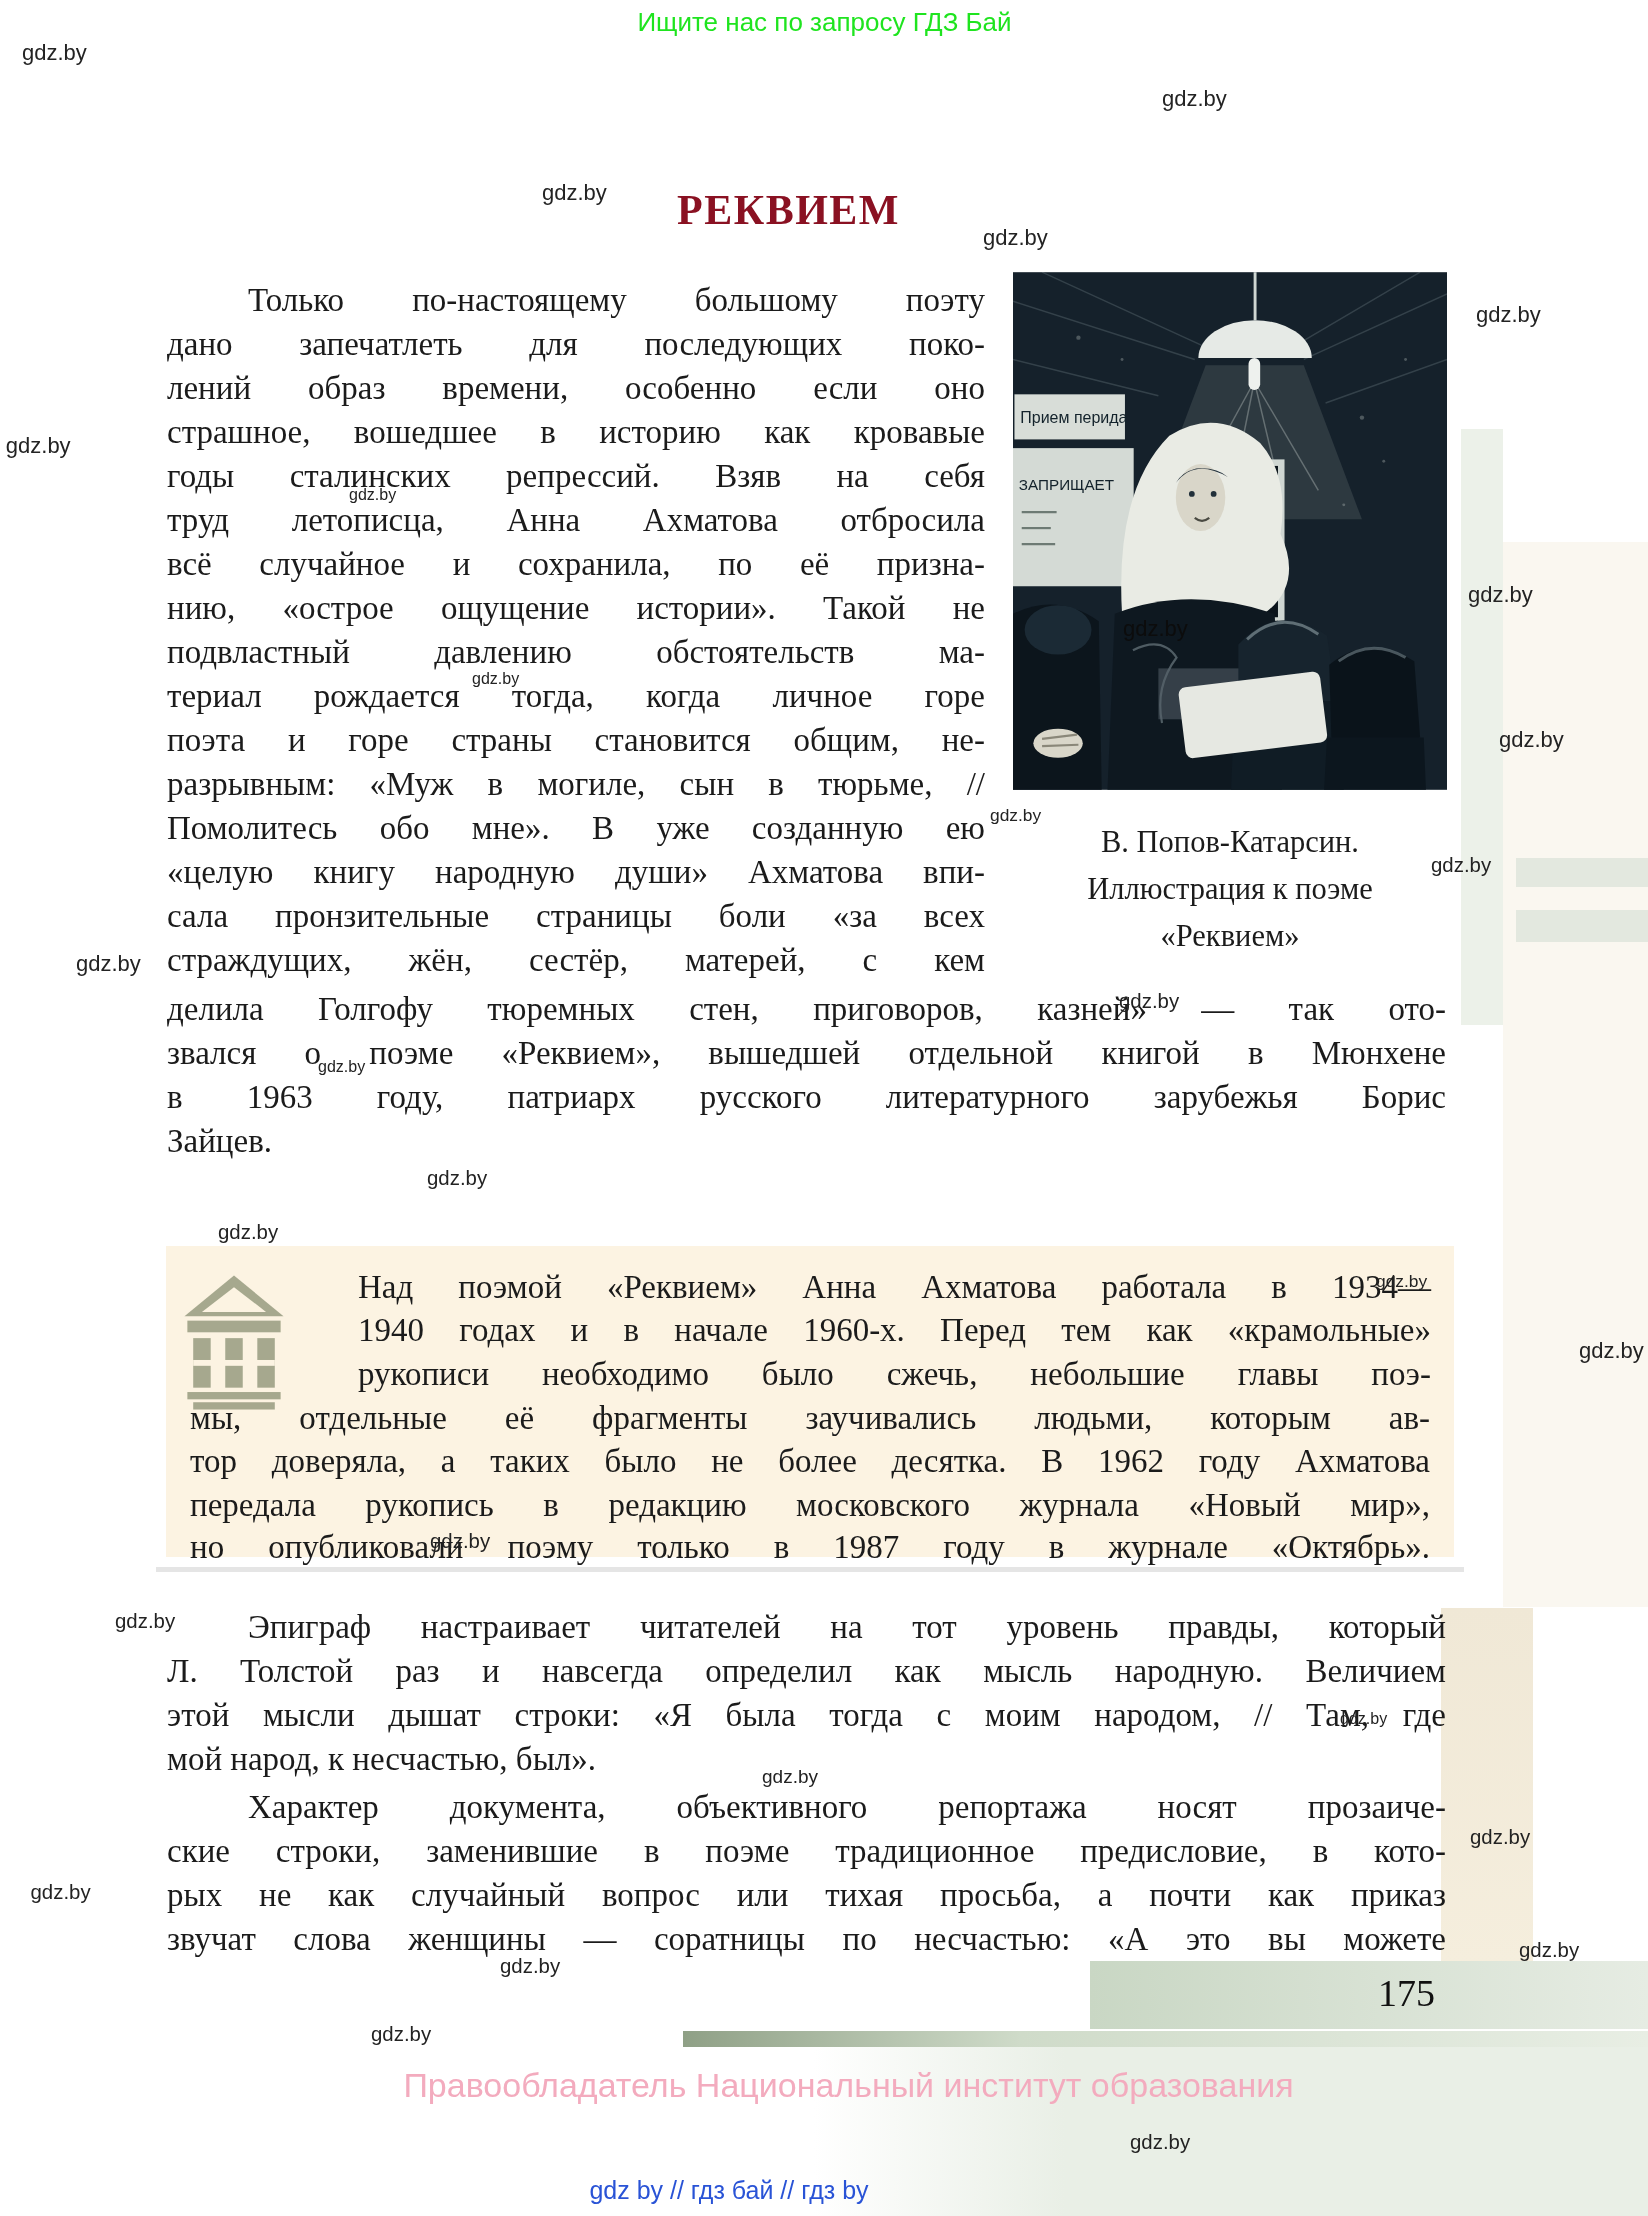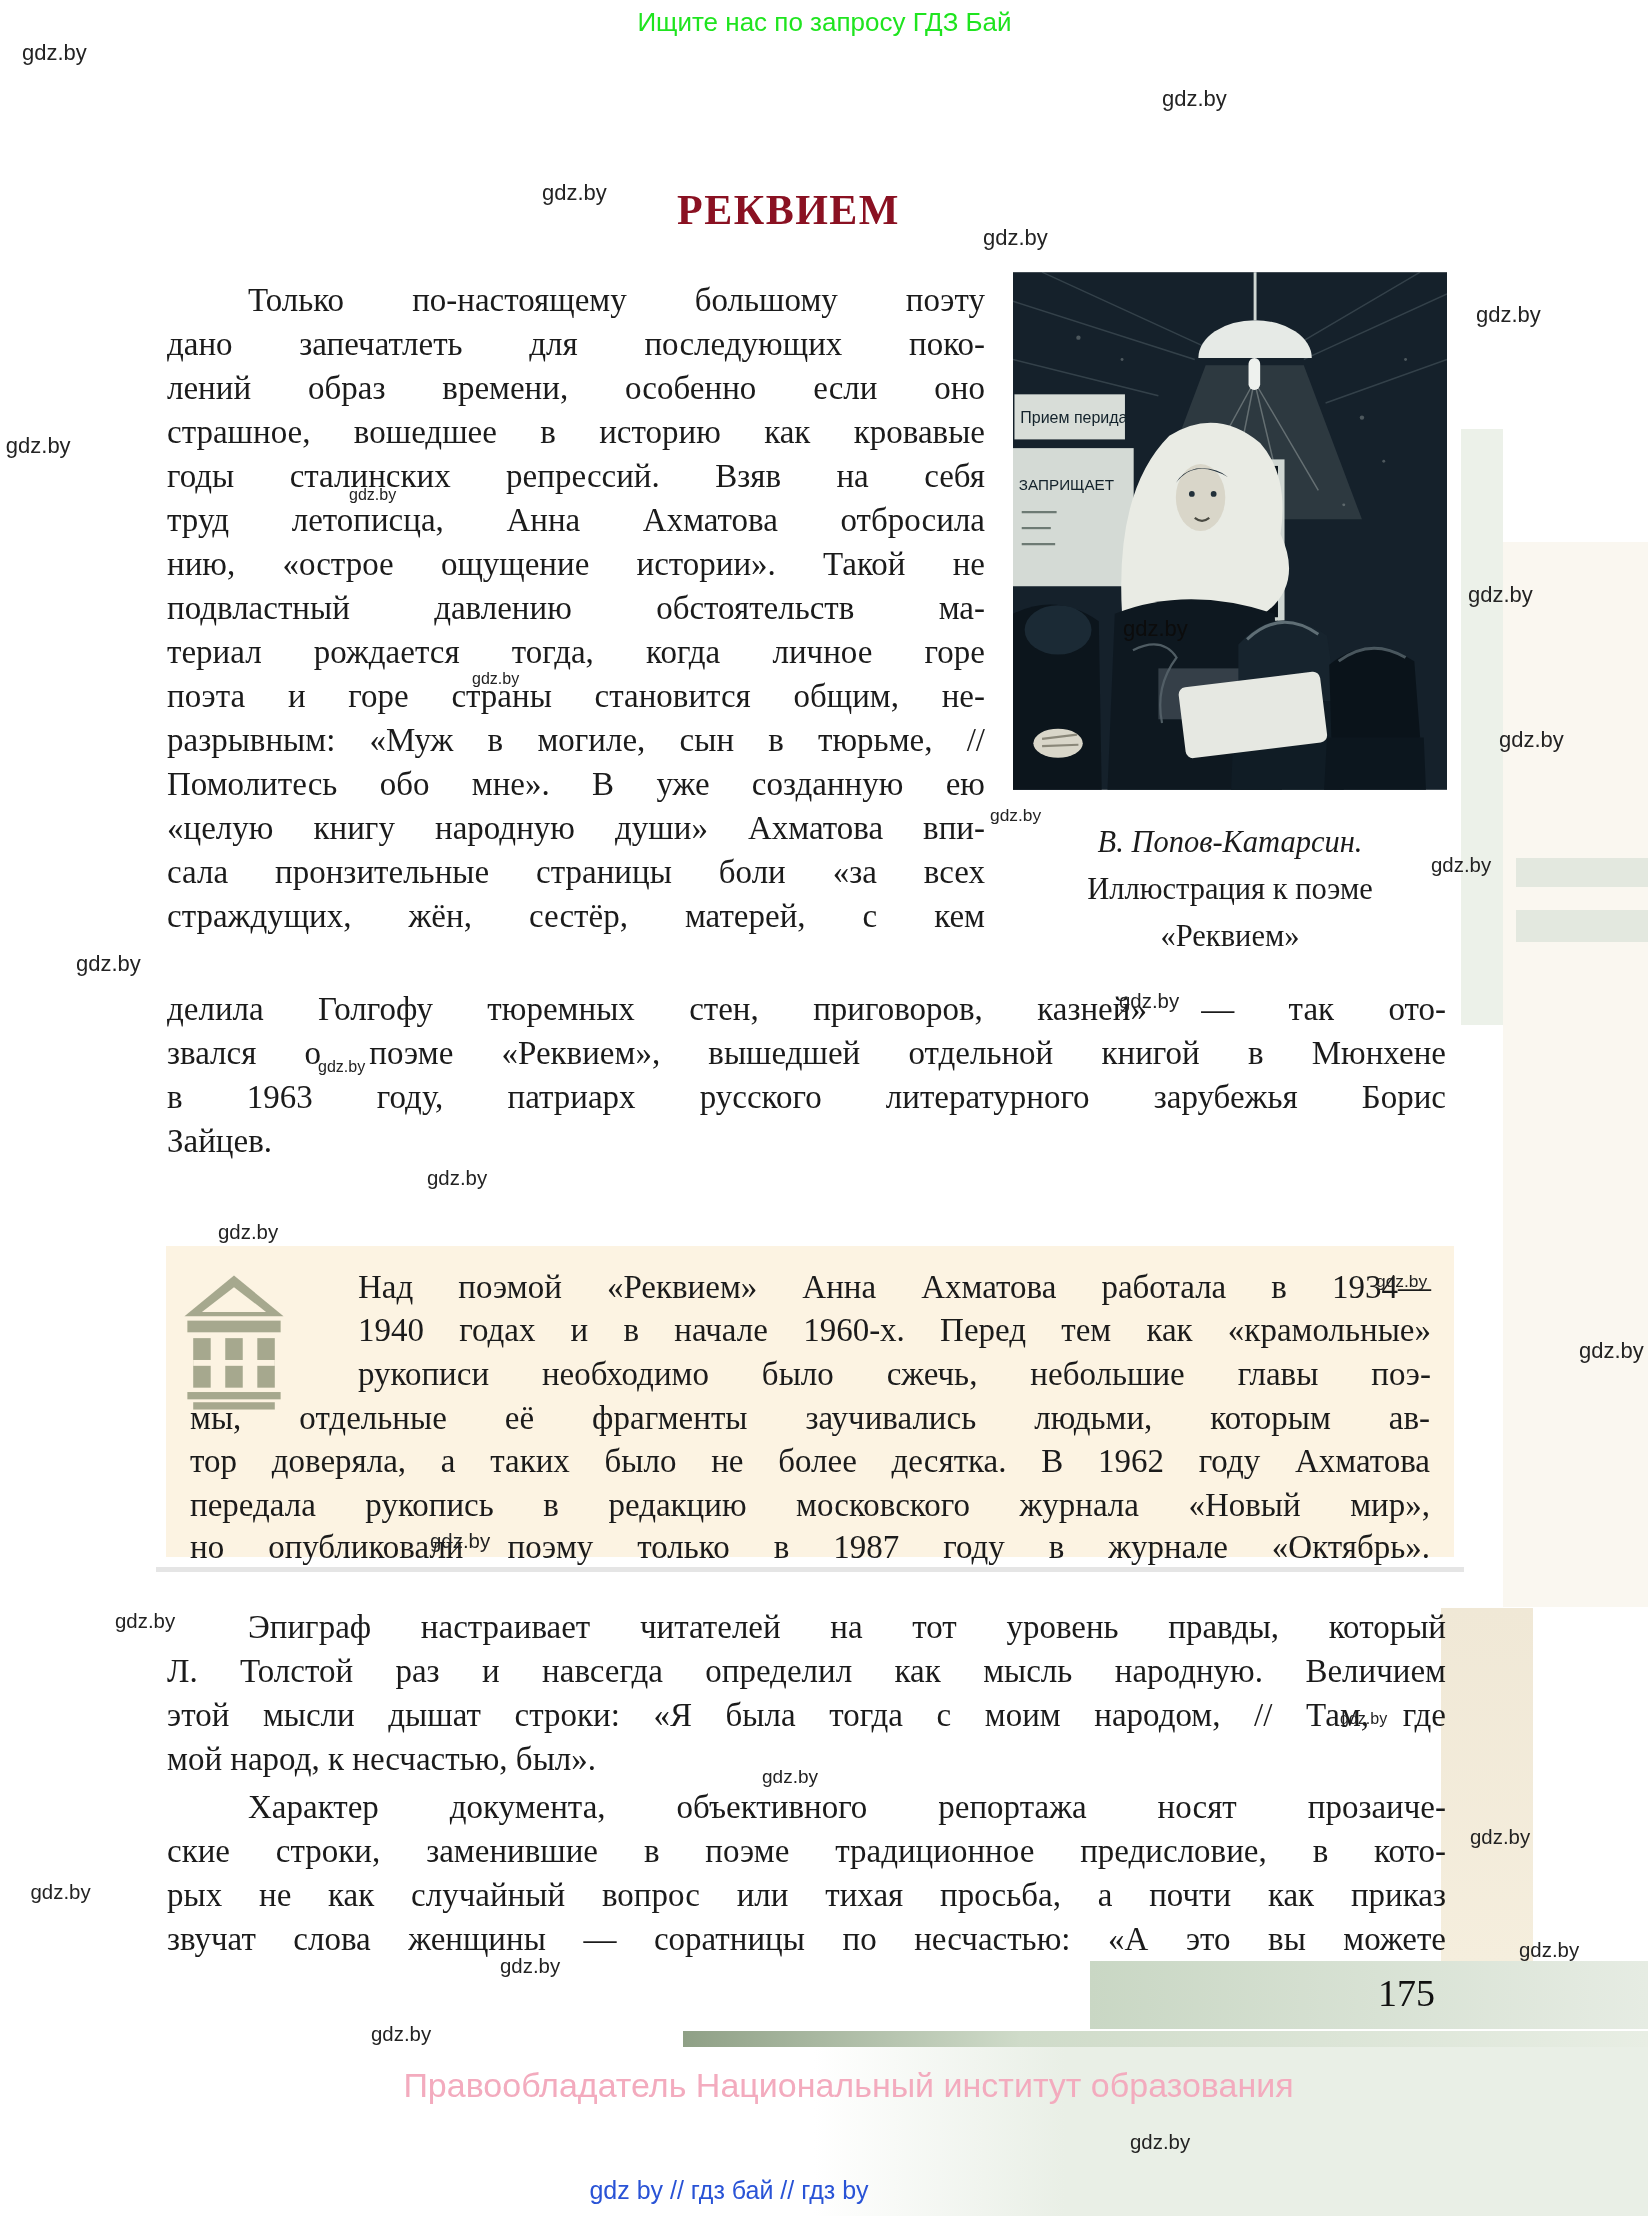--- a/index.html
+++ b/index.html
@@ -24,21 +24,21 @@
       text-align:justify;text-align-last:justify;}
   .ln.noj{text-align:left;text-align-last:left;}
   .ln.ind{padding-left:81px;}
 
   .boxline{position:absolute;font-size:33px;line-height:44px;height:44px;
            text-align:justify;text-align-last:justify;z-index:7;}
 
   .illus{position:absolute;left:1013px;top:272px;width:352px;height:518px;z-index:6;}
   .caption{position:absolute;left:1002px;top:819px;width:456px;text-align:center;
            font-size:30.5px;line-height:47px;z-index:6;}
-  .caption .c1{font-style:italic;}
+  .caption .c1{}
 
   .infobox{position:absolute;left:166px;top:1246px;width:1288px;height:311px;
            background:#fcf3e2;z-index:4;}
   .temple{position:absolute;left:183px;top:1274px;z-index:6;}
 
   .rule{position:absolute;left:156px;top:1567px;width:1308px;height:5.1px;
         background:#dcdcdc;opacity:.75;z-index:3;}
 
   .pagenum{position:absolute;left:1330px;top:1971px;width:153px;text-align:center;
            font-size:38px;color:#111;z-index:10;}
@@ -67,20 +67,21 @@
 
   <div class="title">РЕКВИЕМ</div>
 
   <div class="block" style="left:167px;top:278px;width:818px;">
     <div class="ln ind">Только по-настоящему большому поэту</div>
     <div class="ln">дано запечатлеть для последующих поко-</div>
     <div class="ln">лений образ времени, особенно если оно</div>
     <div class="ln">страшное, вошедшее в историю как кровавые</div>
     <div class="ln">годы сталинских репрессий. Взяв на себя</div>
     <div class="ln">труд летописца, Анна Ахматова отбросила</div>
+    <div class="ln">всё случайное и сохранила, по её призна-</div>
     <div class="ln">нию, «острое ощущение истории». Такой не</div>
     <div class="ln">подвластный давлению обстоятельств ма-</div>
     <div class="ln">териал рождается тогда, когда личное горе</div>
     <div class="ln">поэта и горе страны становится общим, не-</div>
     <div class="ln">разрывным: «Муж в могиле, сын в тюрьме, //</div>
     <div class="ln">Помолитесь обо мне». В уже созданную ею</div>
     <div class="ln">«целую книгу народную души» Ахматова впи-</div>
     <div class="ln">сала пронзительные страницы боли «за всех</div>
     <div class="ln">страждущих, жён, сестёр, матерей, с кем</div>
   </div>

